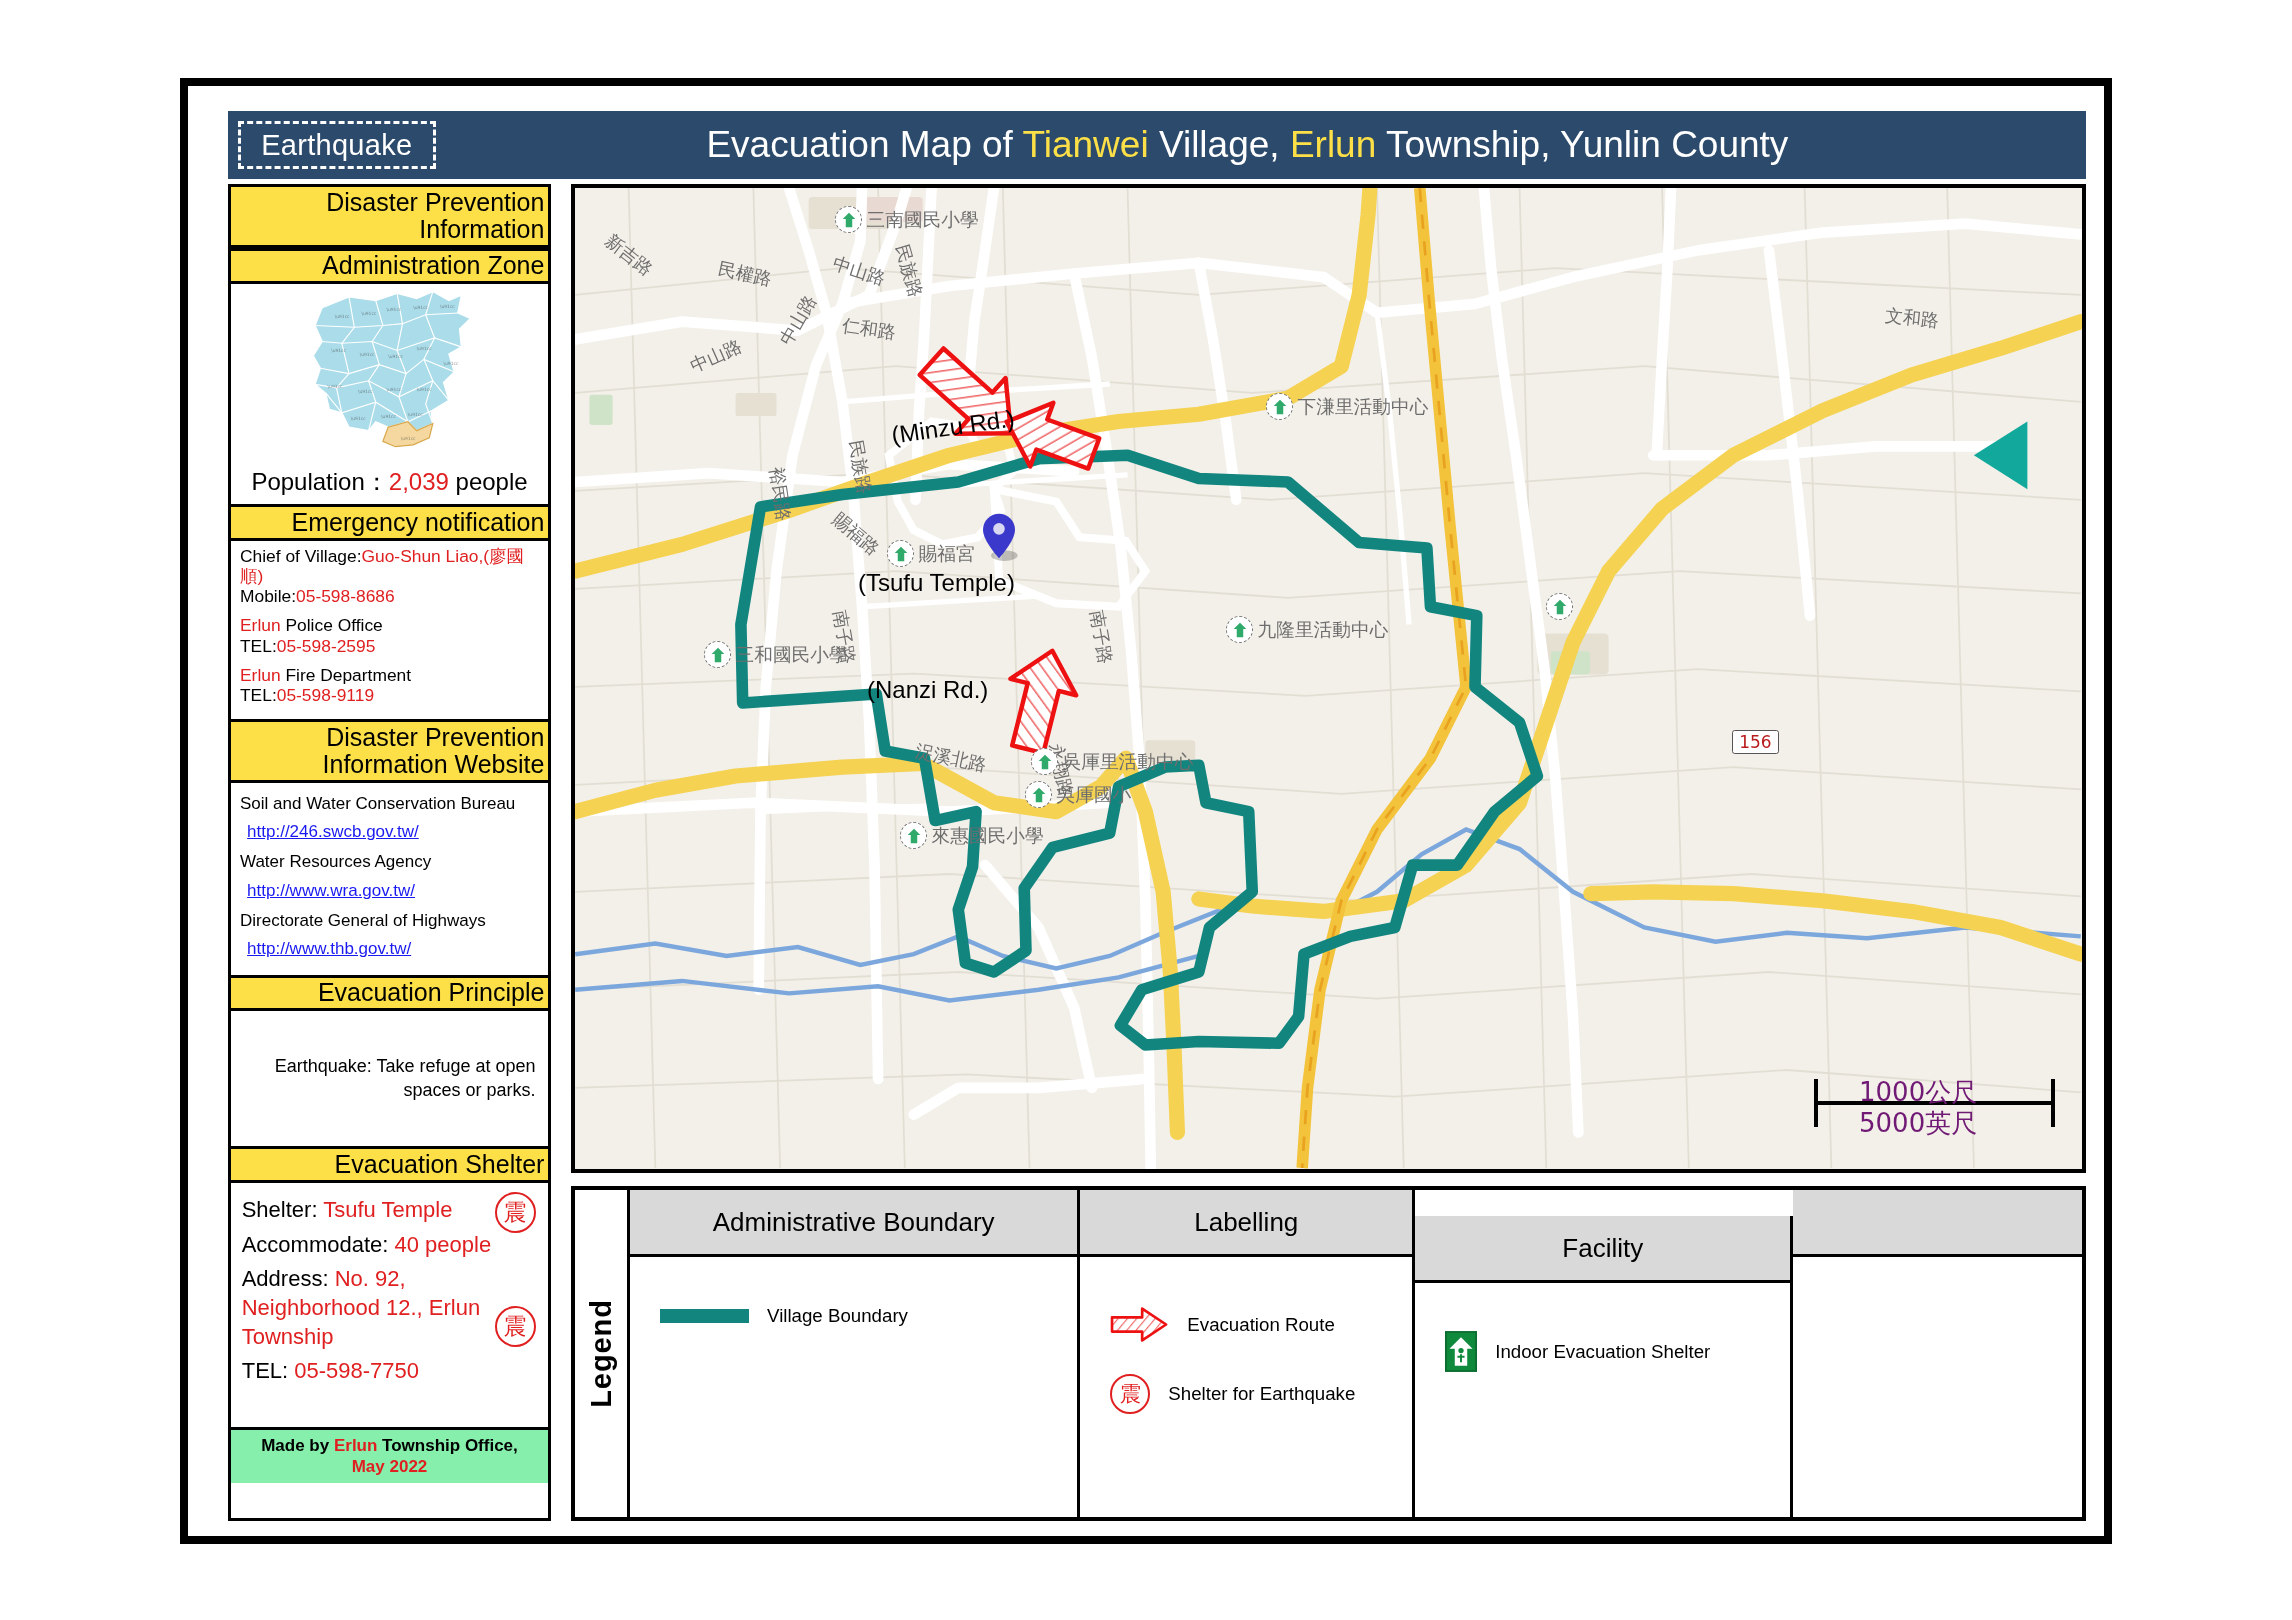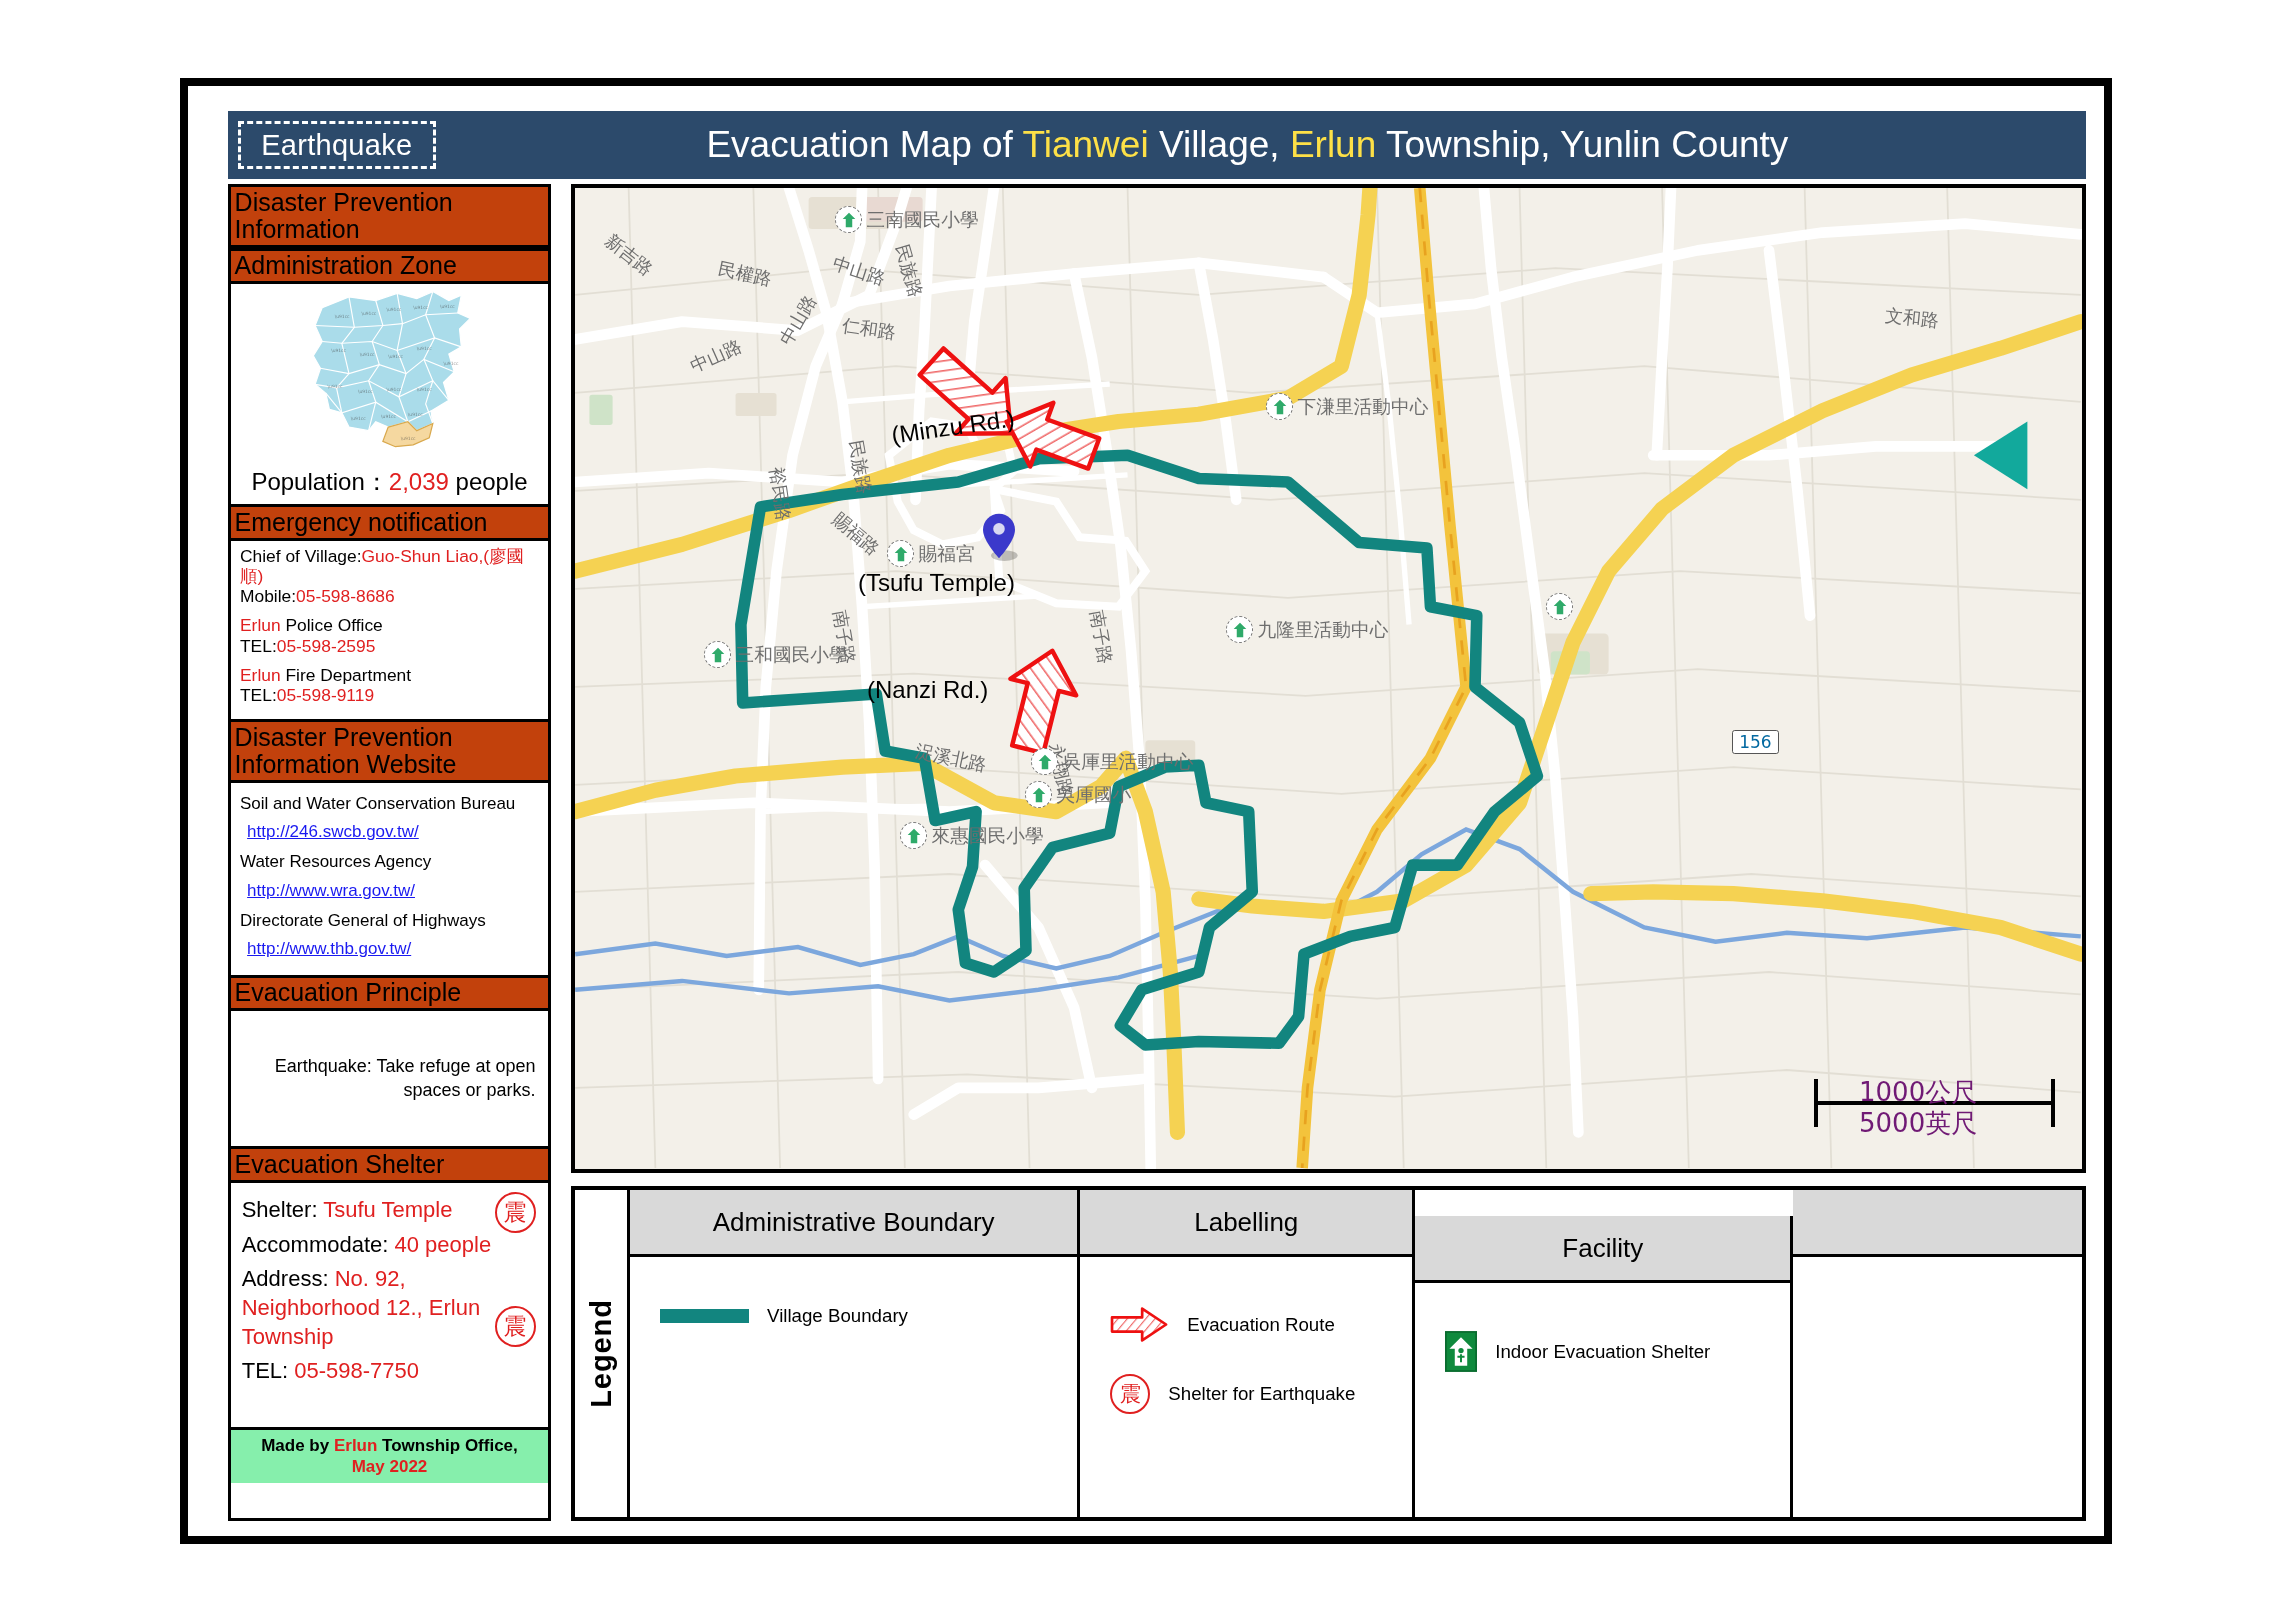--- a/index.html
+++ b/index.html
@@ -10,21 +10,21 @@
 
   
   .header{position:absolute;left:31px;top:16px;width:1858px;height:68px;background:#2c4a6b;display:flex;align-items:center;}
   .eq-badge{margin-left:9.8px;height:48px;min-width:198px;border:3.6px dashed #ffffff;display:flex;align-items:center;justify-content:center;box-sizing:border-box;}
   .eq-badge span{color:#fff;font-size:29px;letter-spacing:0.3px;}
   .header-title{flex:1;text-align:center;color:#fff;font-size:37px;white-space:nowrap;padding-right:27px;}
   .header-title .hl{color:#fde047;}
 
   
   .sidebar{position:absolute;left:31px;top:89px;width:323px;height:1337px;border:3.6px solid #000;box-sizing:border-box;background:#fff;}
-  .sec-head{background:#c2410c;border-bottom:3.6px solid #000;border-top:3.6px solid #000;text-align:left;font-size:25px;padding:1.8px 3.6px;line-height:1.08;}
+  .sec-head{background:#fde047;border-bottom:3.6px solid #000;border-top:3.6px solid #000;text-align:right;font-size:25px;padding:1.8px 3.6px;line-height:1.08;}
   .sec-head.first{border-top:none;}
   .sec-body{padding:5.3px 9px;font-size:17px;line-height:1.2;}
   .red{color:#e02020;}
   .blue-link{color:#1a1af0;text-decoration:underline;font-size:17px;display:block;margin:8px 0 9.8px 7.1px;}
   .www-name{font-size:17px;margin-top:5.3px;}
 
   
   .adm-box{height:178px;position:relative;}
   .adm-svg{position:absolute;left:50%;top:3.6px;transform:translateX(-50%);}
   .pop-line{text-align:center;font-size:24px;padding:3.6px 0 6.2px 0;}
@@ -50,21 +50,21 @@
   .poi-txt{font-size:18.7px;color:#6e6e6e;font-family:"DejaVu Sans",sans-serif;}
 
   .scalebar{position:absolute;left:1239px;top:891px;width:241px;}
   .sb-line{position:relative;height:48px;}
   .sb-line:before,.sb-line:after{content:"";position:absolute;top:0;width:3.6px;height:48px;background:#000;}
   .sb-line:before{left:0;} .sb-line:after{right:0;}
   .sb-mid{position:absolute;left:0;right:0;top:22px;height:3.6px;background:#000;}
   .sb-top,.sb-bot{position:absolute;left:45px;font-size:26px;color:#701a75;font-family:"DejaVu Sans",sans-serif;}
   .sb-top{top:-3.6px;} .sb-bot{top:27px;}
 
-  .hwyshield{position:absolute;border:1.8px solid #555;background:#fff;border-radius:2.7px;padding:0.9px 6.2px;font-size:17px;color:#0369a1;font-family:"DejaVu Sans",sans-serif;}
+  .hwyshield{position:absolute;border:1.8px solid #555;background:#fff;border-radius:2.7px;padding:0.9px 6.2px;font-size:17px;color:#b91c1c;font-family:"DejaVu Sans",sans-serif;}
 
   .pin{position:absolute;width:36px;height:48px;}
 
   
   .legend{position:absolute;left:374px;top:1091px;width:1515px;height:335px;border:4.5px solid #000;box-sizing:border-box;display:flex;background:#fff;}
   .legend-side{width:52px;border-right:3.6px solid #000;display:flex;align-items:center;justify-content:center;}
   .legend-side span{transform:rotate(-90deg);font-size:29px;font-weight:bold;letter-spacing:0.9px;white-space:nowrap;}
   .legend-cols{flex:1;display:flex;}
   .lcol{border-right:3.6px solid #000;display:flex;flex-direction:column;gap:12px;}
   .lcol:last-child{border-right:none;}

